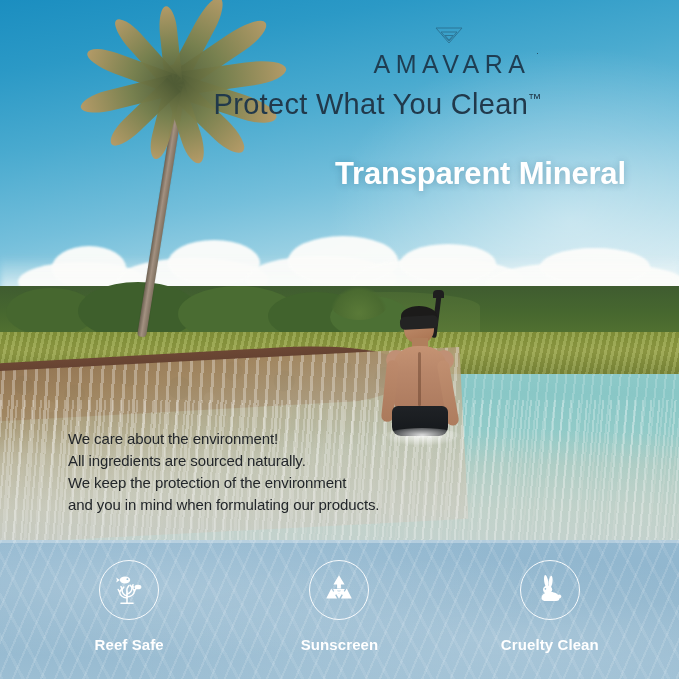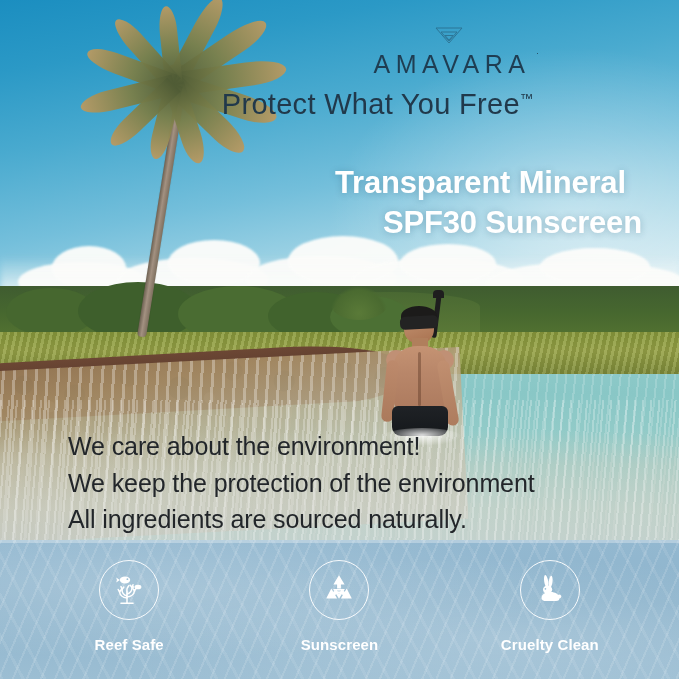--- a/index.html
+++ b/index.html
@@ -317,35 +317,35 @@
     text-align:center;
     font-size:29px;
     font-weight:300;
     color:#21394b;
     letter-spacing:.3px;
     transform:translateX(38px);
   }
   .tagline sup { font-size:.46em; vertical-align:super; letter-spacing:0; }
 
   .headline {
-    position:absolute; left:335px; top:163px; width:330px;
+    position:absolute; left:335px; top:154px; width:330px;
     color:#ffffff;
     font-size:31px;
     font-weight:700;
     line-height:1.28;
     letter-spacing:-.2px;
     text-shadow:0 1px 7px rgba(30,80,110,.30);
   }
   .headline .l2 { display:block; padding-left:48px; }
 
   
   .body-copy {
     position:absolute; left:68px; top:428px; width:520px;
     color:#22262a;
-    font-size:25px;
+    font-size:15px;
     line-height:1.46;
     font-weight:400;
     letter-spacing:-.1px;
   }
   .body-copy p { white-space:nowrap; }
 
   
   .badge-band {
     position:absolute; left:0; top:540px; width:679px; height:139px;
     background:
@@ -481,32 +481,32 @@
         </svg>
       </div>
       <div class="logo-word">
         <span>AMAVARA</span>
         <span class="logo-tm">˙</span>
       </div>
     </div>
   </div>
 
   <div class="tagline">
-    <span>Protect What You Free</span><sup>™</sup>
+    <span>Protect What You Clean</span><sup>™</sup>
   </div>
 
   <div class="headline">
     <span class="l1">Transparent Mineral</span>
-    <span class="l2">SPF30 Sunscreen</span>
   </div>
 
   <div class="body-copy">
     <p>We care about the environment!</p>
+    <p>All ingredients are sourced naturally.</p>
     <p>We keep the protection of the environment</p>
-    <p>All ingredients are sourced naturally.</p>
+    <p>and you in mind when formulating our products.</p>
   </div>
 
   <div class="badge-band">
     <div class="badges">
 
       <div class="badge">
         <div class="badge-circle">
           <svg width="36" height="36" viewBox="0 0 36 36" aria-hidden="true">
 
             <g fill="#ffffff">

